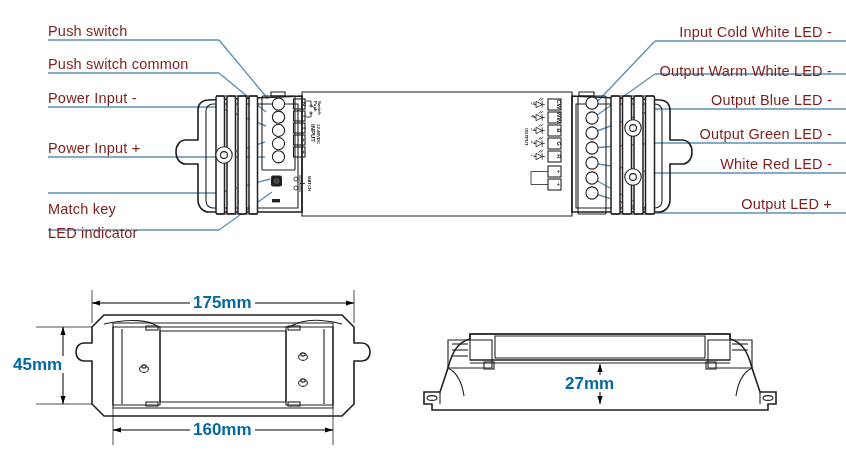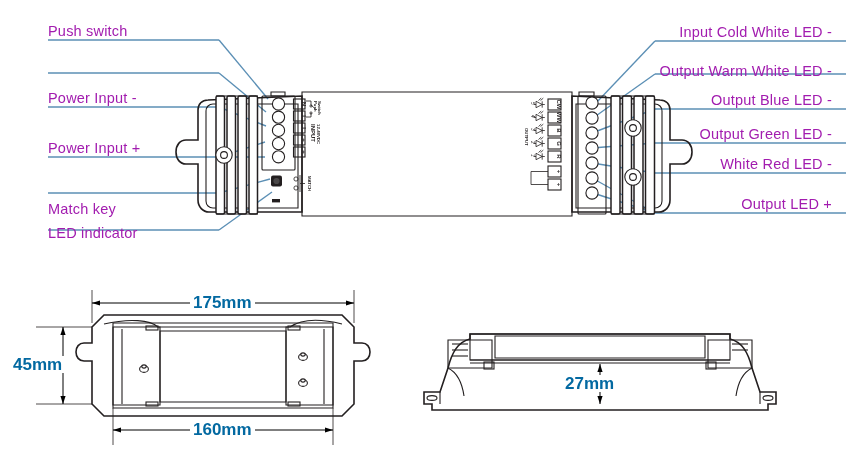--- a/index.html
+++ b/index.html
@@ -7,21 +7,21 @@
     width:846px;height:462px;position:relative;overflow:hidden;
     font-family:"Liberation Sans", sans-serif;
     color:#231f20;
   }
   #root{position:absolute;left:0;top:0;width:846px;height:462px;}
   svg{display:block;}
   .lbl{
     position:absolute;
     font-size:14.5px;
     letter-spacing:0.2px;
-    color:#a21caf;
+    color:#7f1d1d;
     white-space:nowrap;
     line-height:1;
   }
   .lbl-left{left:48px;}
   .lbl-right{right:14px;text-align:right;}
   .dim{
     position:absolute;
     font-family:"Liberation Sans", sans-serif;
     font-size:17px;
     font-weight:700;
@@ -408,20 +408,21 @@
 
       <g>
         <line class="dimline" x1="600" y1="364" x2="600" y2="404"></line>
         <path d="M600,364 L597.4,372 L602.6,372 Z" fill="#000"></path>
         <path d="M600,404 L597.4,396 L602.6,396 Z" fill="#000"></path>
       </g>
     </g>
   </svg>
 
   <div class="lbl lbl-left" style="top:24px;">Push switch</div>
+  <div class="lbl lbl-left" style="top:57px;">Push switch common</div>
   <div class="lbl lbl-left" style="top:91px;">Power Input -</div>
   <div class="lbl lbl-left" style="top:141px;">Power Input +</div>
   <div class="lbl lbl-left" style="top:188px;margin-top:14px;">Match key</div>
   <div class="lbl lbl-left" style="top:226px;">LED indicator</div>
 
   <div class="lbl lbl-right" style="top:25px;">Input Cold White LED -</div>
   <div class="lbl lbl-right" style="top:64px;margin-left:12px;">Output Warm White LED -</div>
   <div class="lbl lbl-right" style="top:127px;">Output Green LED -</div>
   <div class="lbl lbl-right" style="top:93px;">Output Blue LED -</div>
   <div class="lbl lbl-right" style="top:157px;">White Red LED -</div>

